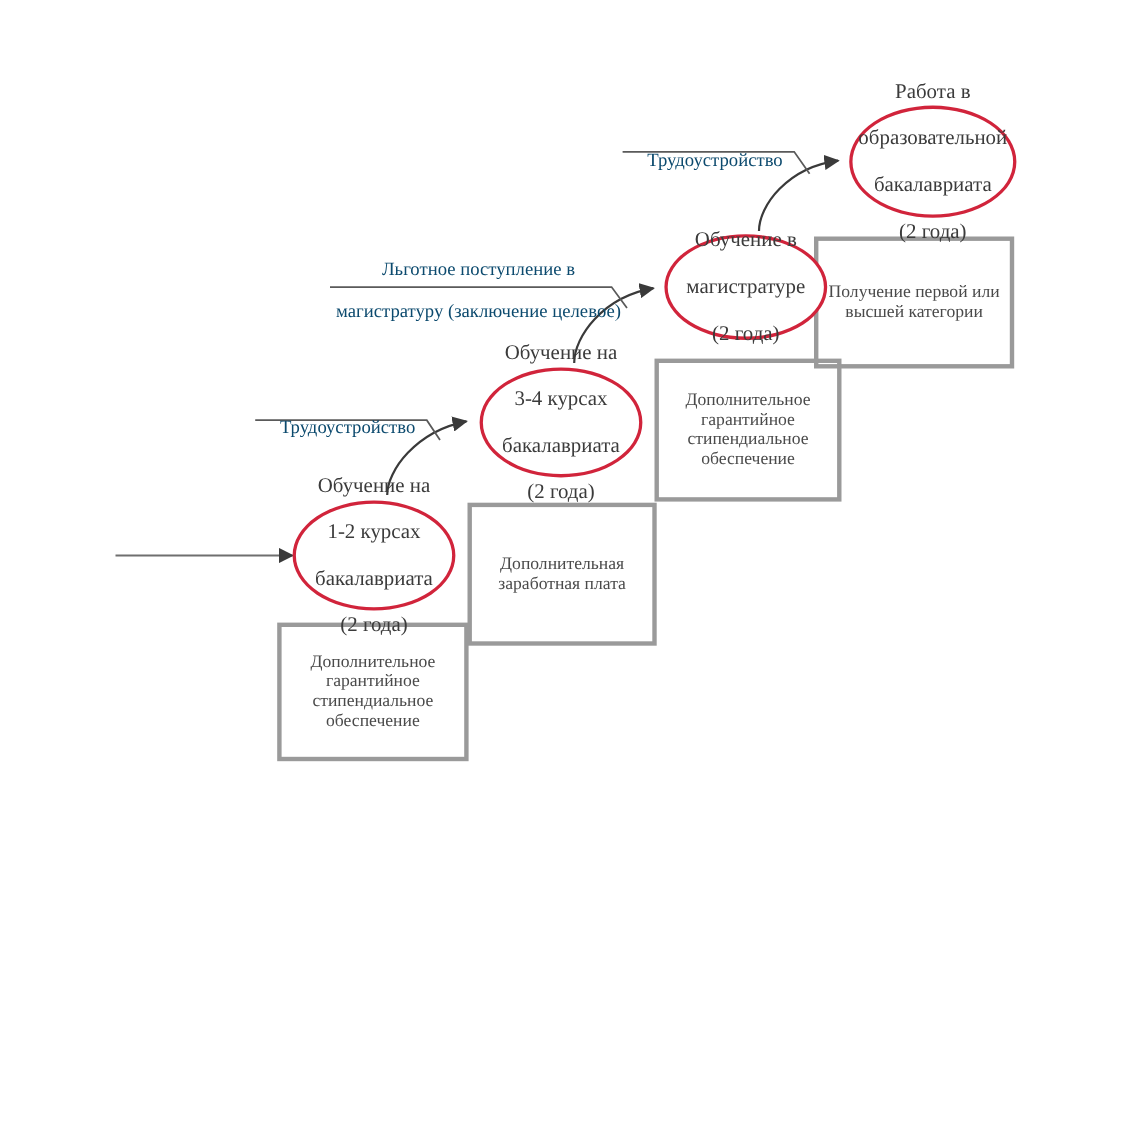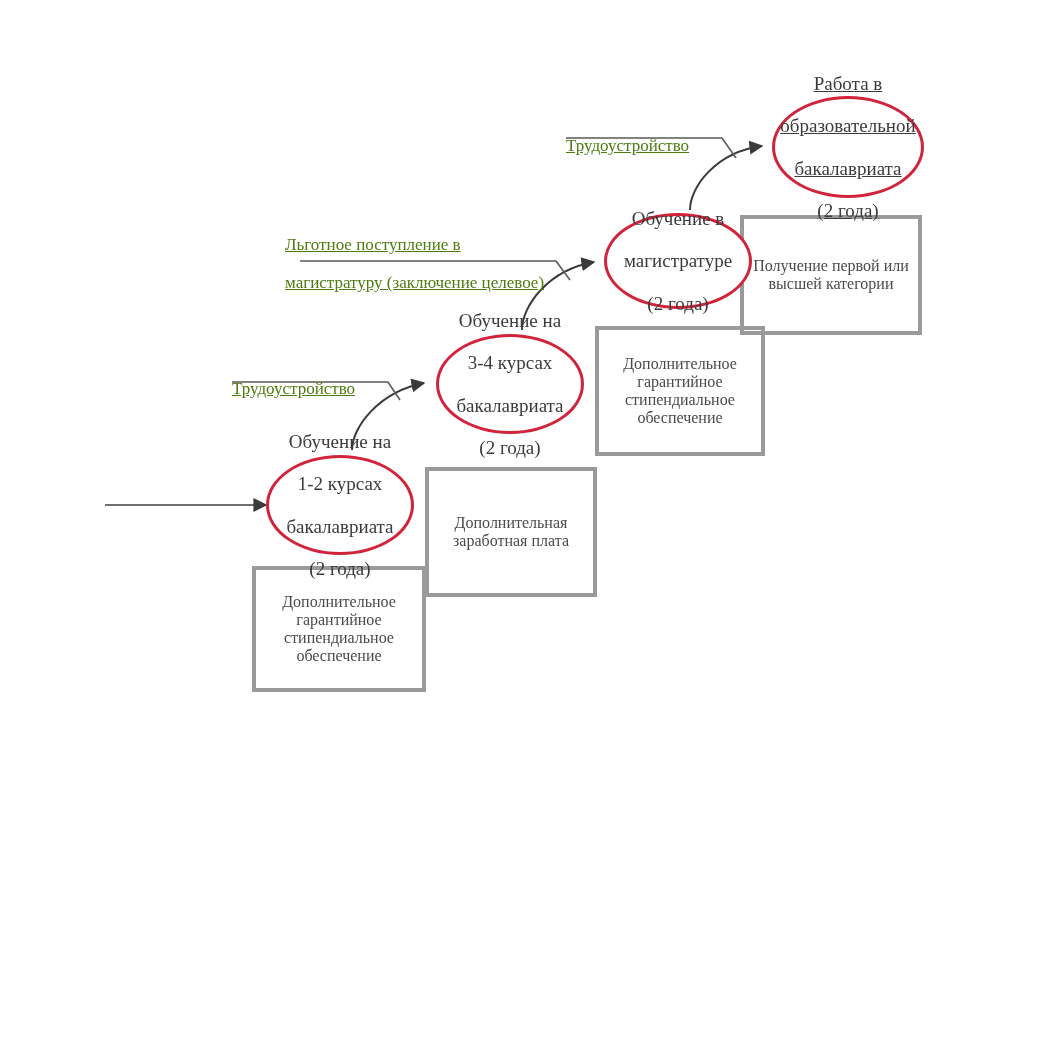--- a/index.html
+++ b/index.html
@@ -35,36 +35,36 @@
     display:flex;align-items:center;justify-content:center;
     text-align:center;
     line-height:1.14;
     color:#4a4a4a;
     box-sizing:border-box;
     z-index:2;
   }
 
   .edge-label{
     position:absolute;
+    text-align:center;
     line-height:1.12;
-    color:#4d7c0f;
+    color:#0c4a6e;
     z-index:5;
     white-space:pre-line;
-    text-decoration:underline;
   }
 
   
-  #node-work        {left:772px;top:96px;  width:152px;height:102px;font-size:19px;text-decoration:underline;}
+  #node-work        {left:772px;top:96px;  width:152px;height:102px;font-size:19px;}
   #node-master      {left:604px;top:213px; width:148px;height:96px; font-size:19px;font-family:Liberation Serif, serif;}
   #node-bach34      {left:436px;top:334px; width:148px;height:100px;font-size:19px;}
   #node-bach12      {left:266px;top:455px; width:148px;height:100px;font-size:19px;}
 
   #box-category     {left:740px;top:215px; width:182px;height:120px;font-size:16px;}
   #box-stipend-top  {left:595px;top:326px; width:170px;height:130px;font-size:16px;}
-  #box-salary       {left:425px;top:467px; width:172px;height:130px;font-size:16px;}
+  #box-salary       {left:425px;top:457px; width:172px;height:130px;font-size:16px;}
   #box-stipend-bot  {left:252px;top:566px; width:174px;height:126px;font-size:16px;}
 
   #label-employment-top  {left:566px;top:117px;width:168px;font-size:17px;}
   #label-master-entry    {left:285px;top:216px;width:300px;font-size:17px;}
   #label-employment-mid  {left:232px;top:360px;width:168px;font-size:17px;}
   #label-admission       {left:95px; top:446px;width:185px;font-size:17px;}
 </style>
 </head>
 <body>
 

